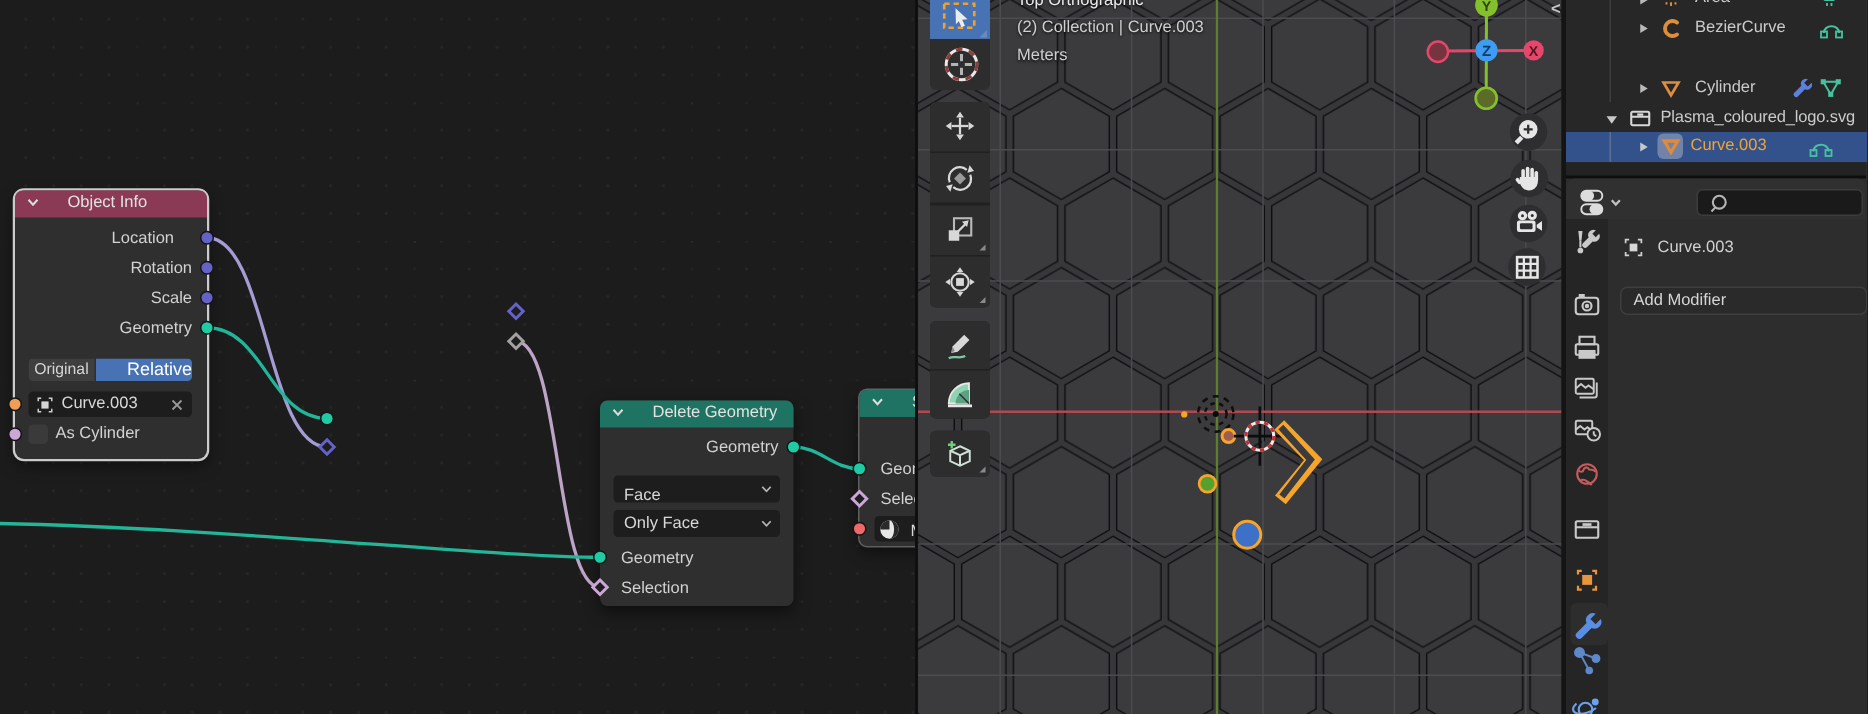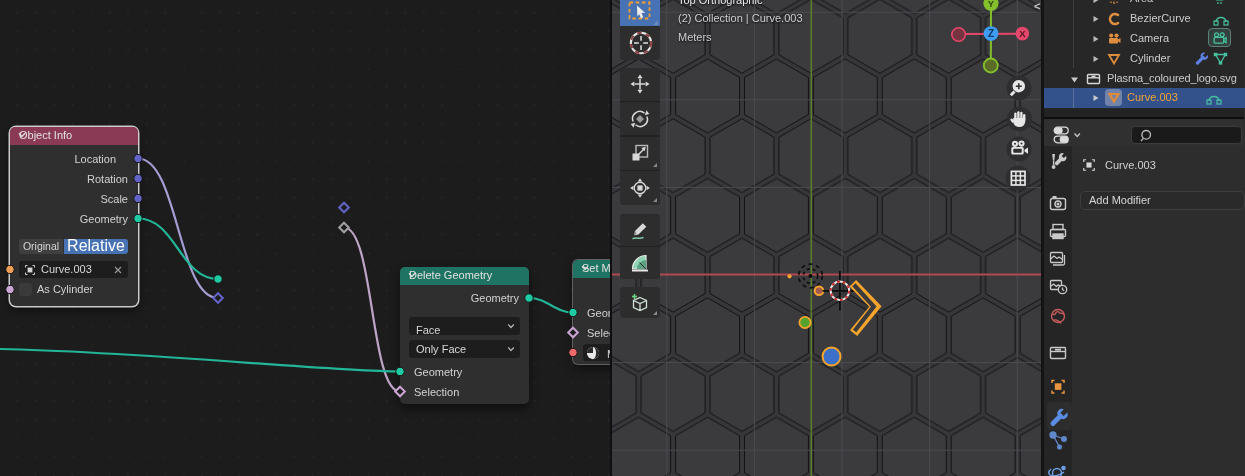--- a/index.html
+++ b/index.html
@@ -3,21 +3,21 @@
 <meta charset="utf-8">
 <style>
 *{margin:0;padding:0;box-sizing:border-box}
 html,body{width:1245px;height:476px;overflow:hidden;background:#1b1b1b}
 body{font-family:"Liberation Sans",sans-serif;-webkit-font-smoothing:antialiased}
 #root{position:relative;width:1245px;height:476px}
 .abs{position:absolute}
 
 #ned{position:absolute;left:0;top:0;width:612px;height:476px;background:#1c1c1c;overflow:hidden}
 .node{position:absolute;background:#2f2f2f;border-radius:5px;box-shadow:0 4px 10px rgba(0,0,0,.5);font-size:11px;color:#d2d2d2}
-.nhead{position:absolute;left:0;top:0;right:0;height:17.5px;border-radius:5px 5px 0 0;color:#e2e2e2;line-height:17px;padding-left:9px}
+.nhead{position:absolute;left:0;top:0;right:0;height:17.5px;border-radius:5px 5px 0 0;color:#e2e2e2;line-height:17px;padding-left:35px}
 .nchev{position:absolute;left:7px;top:3px;width:10px;height:10px}
 .nlab{position:absolute;height:13px;line-height:13px;white-space:nowrap}
 .r{text-align:right}
 .nfield{position:absolute;background:#1d1d1d;border-radius:3px;color:#d8d8d8}
 .ddchev{position:absolute;right:5px;top:5px;width:8px;height:8px}
 </style>
 </head>
 <body>
 <div id="root">
 <div id="ned">
@@ -60,21 +60,21 @@
 <div class="node" style="left:10px;top:127px;width:128px;height:179px;box-shadow:0 0 0 1.5px rgba(235,235,235,.85),0 4px 10px rgba(0,0,0,.5);border-radius:6px">
  <div class="nhead" style="background:#8a3a55"><svg class="nchev" viewBox="0 0 10 10">
             <path d="M2,3.2 L5,6.4 L8,3.2" stroke="#dcdcdc" stroke-width="1.4" fill="none"></path>
           </svg>Object Info</div>
  <div class="nlab r" style="right:22px;top:25.5px">Location</div>
  <div class="nlab r" style="right:10px;top:45.5px">Rotation</div>
  <div class="nlab r" style="right:10px;top:65.5px">Scale</div>
  <div class="nlab r" style="right:10px;top:85.5px">Geometry</div>
  <div class="abs" style="left:9px;top:112px;width:109px;height:14.5px;border-radius:3px;overflow:hidden">
   <div class="abs" style="left:0;top:0;width:44px;height:14.5px;background:#3f3f3f;color:#d5d5d5;text-align:center;line-height:14px;font-size:10.5px">Original</div>
-  <div class="abs" style="left:45px;top:0;width:64px;height:14.5px;background:#4772b3;color:#fff;text-align:center;line-height:14px;font-size:16px">Relative</div>
+  <div class="abs" style="left:45px;top:0;width:64px;height:14.5px;background:#4772b3;color:#fff;text-align:right;line-height:14px;font-size:12px">Relative</div>
  </div>
  <div class="nfield" style="left:9px;top:134px;width:109px;height:17px">
   <svg class="abs" style="left:5px;top:3px" width="12" height="12" viewBox="0 0 12 12">
             <path d="M1.5,3.5 V1.5 H3.5 M8.5,1.5 H10.5 V3.5 M10.5,8.5 V10.5 H8.5 M3.5,10.5 H1.5 V8.5" stroke="#cfcfcf" fill="none"></path>
             <rect x="3.6" y="3.6" width="4.8" height="4.8" fill="#d6d6d6"></rect>
           </svg>
   <div class="abs" style="left:22px;top:2px;line-height:13px">Curve.003</div>
   <svg class="abs" style="right:6px;top:4.5px" width="8" height="8" viewBox="0 0 8 8">
             <path d="M1,1 L7,7 M7,1 L1,7" stroke="#999" stroke-width="1.2"></path>
           </svg>
@@ -389,43 +389,20 @@
             <path d="M11,3 A5,5 0 1 0 11,11" fill="none" stroke="#dd8d3f" stroke-width="2.6" stroke-linecap="round"></path>
           </svg>
    <div class="abs" style="left:42px;top:3px">BezierCurve</div>
    <svg class="abs" style="left:125px;top:2px" width="16" height="16" viewBox="0 0 16 16">
             <path d="M3,11 C3,5 13,5 13,11" fill="none" stroke="#47c2a0" stroke-width="1.4"></path>
             <rect x="1" y="10" width="4" height="4" fill="none" stroke="#47c2a0" stroke-width="1.2"></rect>
             <rect x="11" y="10" width="4" height="4" fill="none" stroke="#47c2a0" stroke-width="1.2"></rect>
           </svg>
   </div>
 
-  <div class="abs" style="left:44px;top:28.5px;width:156px;height:20px">
-   <svg class="abs" style="left:4px;top:6px" width="8" height="8" viewBox="0 0 8 8">
-            <path d="M1.5,1 L6.5,4 L1.5,7 Z" fill="#b9b9b9"></path>
-          </svg>
-   <svg class="abs" style="left:19px;top:3px" width="14" height="14" viewBox="0 0 14 14">
-            <g fill="#dd8d3f">
-              <circle cx="4.2" cy="3.6" r="2.1"></circle>
-              <circle cx="9.5" cy="3.6" r="2.1"></circle>
-              <rect x="2" y="6" width="9" height="5.6" rx="1"></rect>
-              <path d="M11,7.5 L13.5,6 L13.5,11 L11,9.5 Z"></path>
-            </g>
-          </svg>
-   <div class="abs" style="left:42px;top:3px">Camera</div>
-   <div class="abs" style="left:120px;top:-1px;width:23px;height:19px;background:#32413d;border:1px solid #5d7f75;border-radius:4px"></div>
-   <svg class="abs" style="left:124px;top:2px" width="15" height="15" viewBox="0 0 14 14">
-            <g fill="none" stroke="#47c2a0" stroke-width="1.2">
-              <circle cx="4.2" cy="3.6" r="1.8"></circle>
-              <circle cx="9.5" cy="3.6" r="1.8"></circle>
-              <rect x="2" y="6" width="9" height="5.3" rx="1"></rect>
-              <path d="M11,7.5 L13.2,6.2 L13.2,10.8 L11,9.5 Z"></path>
-            </g>
-          </svg>
-  </div>
 
   <div class="abs" style="left:44px;top:48.5px;width:156px;height:20px">
    <svg class="abs" style="left:4px;top:6px" width="8" height="8" viewBox="0 0 8 8">
             <path d="M1.5,1 L6.5,4 L1.5,7 Z" fill="#b9b9b9"></path>
           </svg>
    <svg class="abs" style="left:19px;top:3px" width="14" height="14" viewBox="0 0 14 14">
             <path d="M2,3 L12,3 L7,11.5 Z" fill="none" stroke="#dd8d3f" stroke-width="1.8"></path>
           </svg>
    <div class="abs" style="left:42px;top:3px">Cylinder</div>
    <svg class="abs" style="left:105px;top:2px" width="15" height="15" viewBox="0 0 15 15">

